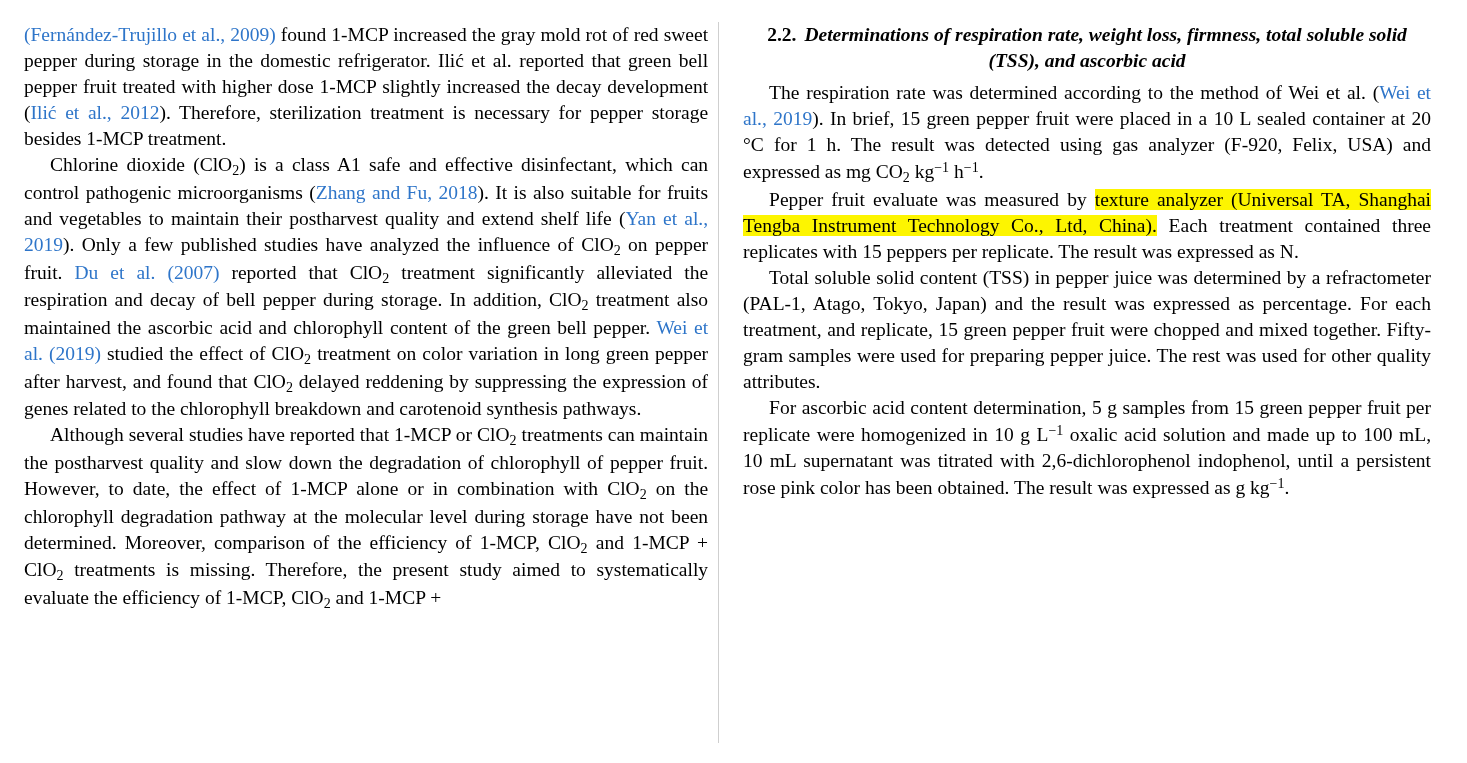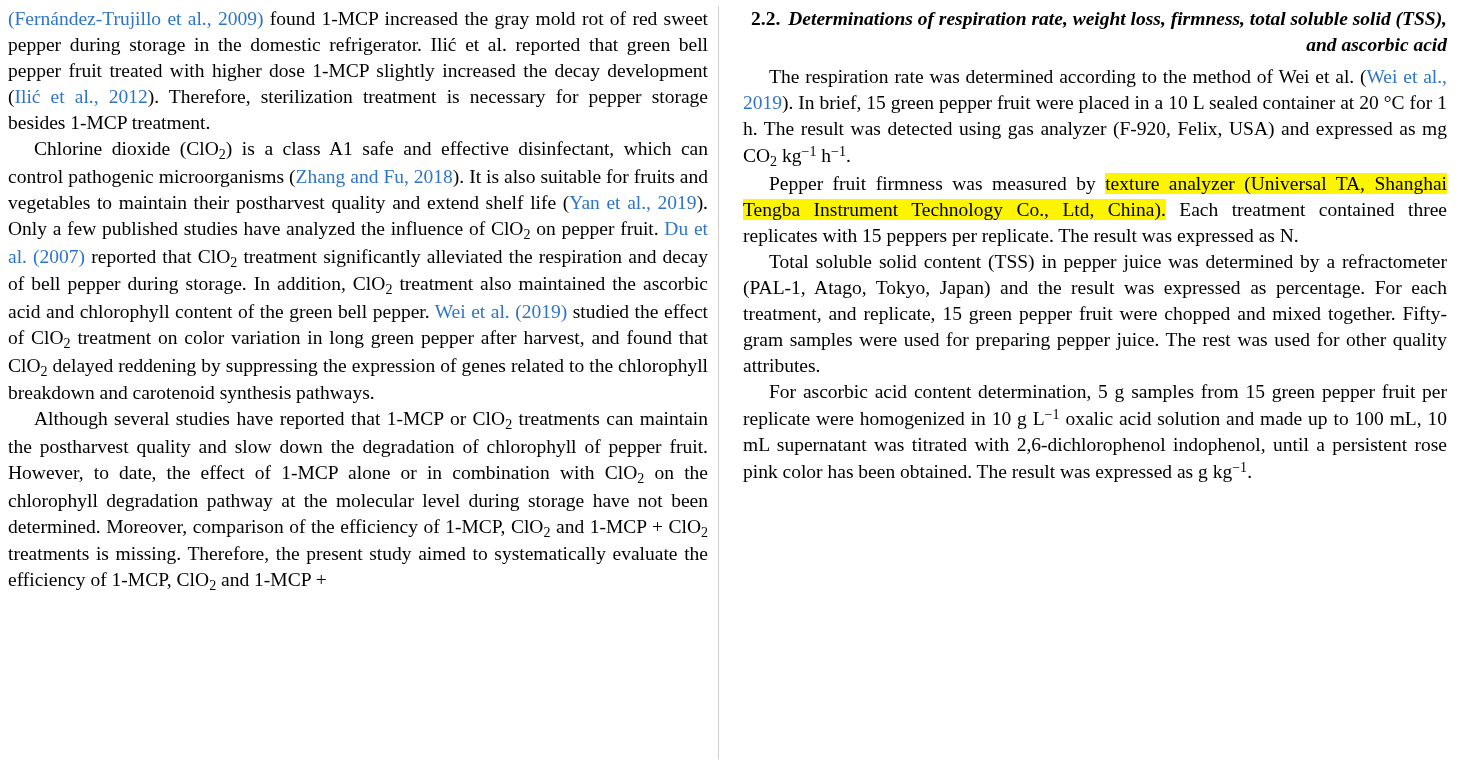--- a/index.html
+++ b/index.html
@@ -12,21 +12,21 @@
     height: 763px;
     overflow: hidden;
     font-family: "Liberation Serif", serif;
     color: #000000;
   }
   .page {
     position: relative;
     width: 1467px;
     height: 763px;
     box-sizing: border-box;
-    padding: 0;
+    padding: 16px;
   }
   .columns {
     display: flex;
     flex-direction: row;
     width: 100%;
     height: 100%;
   }
   .col {
     box-sizing: border-box;
     position: relative;
@@ -54,21 +54,21 @@
   }
   p.indent {
     text-indent: 26px;
   }
   .sec-head {
     margin: 0 0 6px 0;
     font-size: 19.5px;
     line-height: 1.33;
     font-style: italic;
     font-weight: bold;
-    text-align: right;
+    text-align: center;
   }
   .sec-head .num {
     font-style: normal;
     font-weight: bold;
     margin-right: 8px;
   }
   .ref {
     color: #2e75c9;
   }
   .hl {
@@ -95,19 +95,19 @@
       <p class="indent" id="p-l3"><span>Although several studies have reported that 1-MCP or ClO</span><sub>2</sub><span> treatments can maintain the postharvest quality and slow down the degradation of chlorophyll of pepper fruit. However, to date, the effect of 1-MCP alone or in combination with ClO</span><sub>2</sub><span> on the chlorophyll degradation pathway at the molecular level during storage have not been determined. Moreover, comparison of the efficiency of 1-MCP, ClO</span><sub>2</sub><span> and 1-MCP + ClO</span><sub>2</sub><span> treatments is missing. Therefore, the present study aimed to systematically evaluate the efficiency of 1-MCP, ClO</span><sub>2</sub><span> and 1-MCP +</span></p>
     </div>
 
     <div class="col-divider"></div>
 
     <div class="col col-right">
       <div class="sec-head">
         <span class="num">2.2.</span><span>Determinations of respiration rate, weight loss, firmness, total soluble solid (TSS), and ascorbic acid</span>
       </div>
       <p class="indent" id="p-r1"><span>The respiration rate was determined according to the method of Wei et al. (</span><span class="ref">Wei et al., 2019</span><span>). In brief, 15 green pepper fruit were placed in a 10 L sealed container at 20 °C for 1 h. The result was detected using gas analyzer (F-920, Felix, USA) and expressed as mg CO</span><sub>2</sub><span> kg</span><sup>−1</sup><span> h</span><sup>−1</sup><span>.</span></p>
-      <p class="indent" id="p-r3"><span>Pepper fruit firmness was measured by </span><span class="hl">texture analyzer (Universal TA, Shanghai Tengba Instrument Technology Co., Ltd, China).</span><span> Each treatment contained three replicates with 15 peppers per replicate. The result was expressed as N.</span></p>
+      <p class="indent" id="p-r3"><span>Pepper fruit evaluate was measured by </span><span class="hl">texture analyzer (Universal TA, Shanghai Tengba Instrument Technology Co., Ltd, China).</span><span> Each treatment contained three replicates with 15 peppers per replicate. The result was expressed as N.</span></p>
       <p class="indent" id="p-r4"><span>Total soluble solid content (TSS) in pepper juice was determined by a refractometer (PAL-1, Atago, Tokyo, Japan) and the result was expressed as percentage. For each treatment, and replicate, 15 green pepper fruit were chopped and mixed together. Fifty-gram samples were used for preparing pepper juice. The rest was used for other quality attributes.</span></p>
       <p class="indent" id="p-r5"><span>For ascorbic acid content determination, 5 g samples from 15 green pepper fruit per replicate were homogenized in 10 g L</span><sup>−1</sup><span> oxalic acid solution and made up to 100 mL, 10 mL supernatant was titrated with 2,6-dichlorophenol indophenol, until a persistent rose pink color has been obtained. The result was expressed as g kg</span><sup>−1</sup><span>.</span></p>
     </div>
 
   </div>
 </div>
 
 </body></html>

